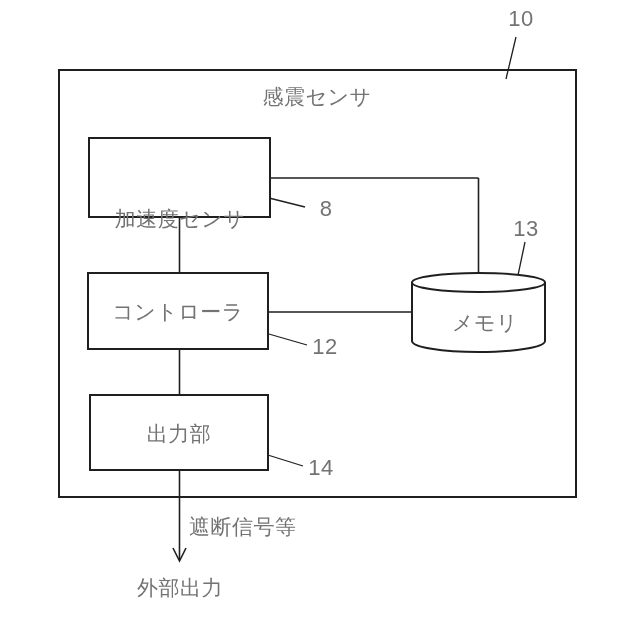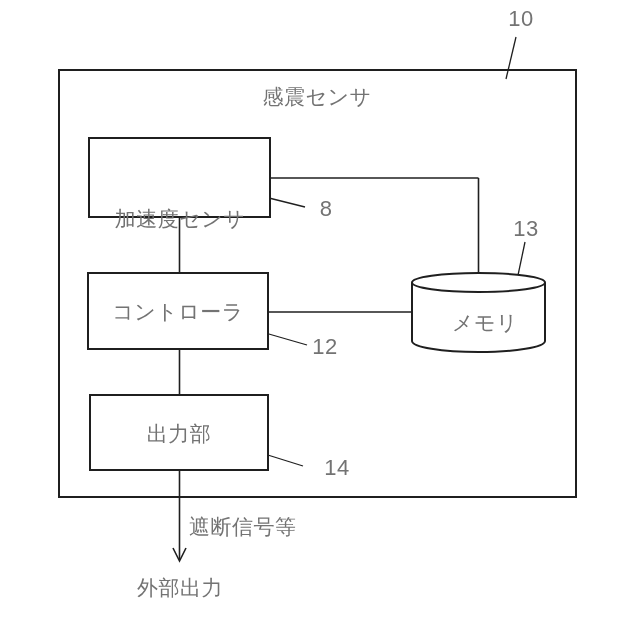--- a/index.html
+++ b/index.html
@@ -81,18 +81,18 @@
   <div class="lbl jp center" style="left:180px; top:178px;margin-top:40px;">加速度センサ</div>
   <div class="lbl num center" style="left:326px; top:209px;">8</div>
 
   <div class="lbl jp center" style="left:178px; top:311px;">コントローラ</div>
   <div class="lbl num center" style="left:325px; top:347px;">12</div>
 
   <div class="lbl jp center" style="left:478px; top:322px;margin-left:7px;">メモリ</div>
   <div class="lbl num center" style="left:526px; top:229px;">13</div>
 
   <div class="lbl jp center" style="left:179px; top:433px;">出力部</div>
-  <div class="lbl num center" style="left:321px; top:468px;margin-left:16px;">14</div>
+  <div class="lbl num center" style="left:321px; top:468px;">14</div>
 
   <div class="lbl jp left-anchor" style="left:189px; top:526px;text-align:center;">遮断信号等</div>
   <div class="lbl jp center" style="left:180px; top:587px;">外部出力</div>
 
 </div>
 
 </body></html>

